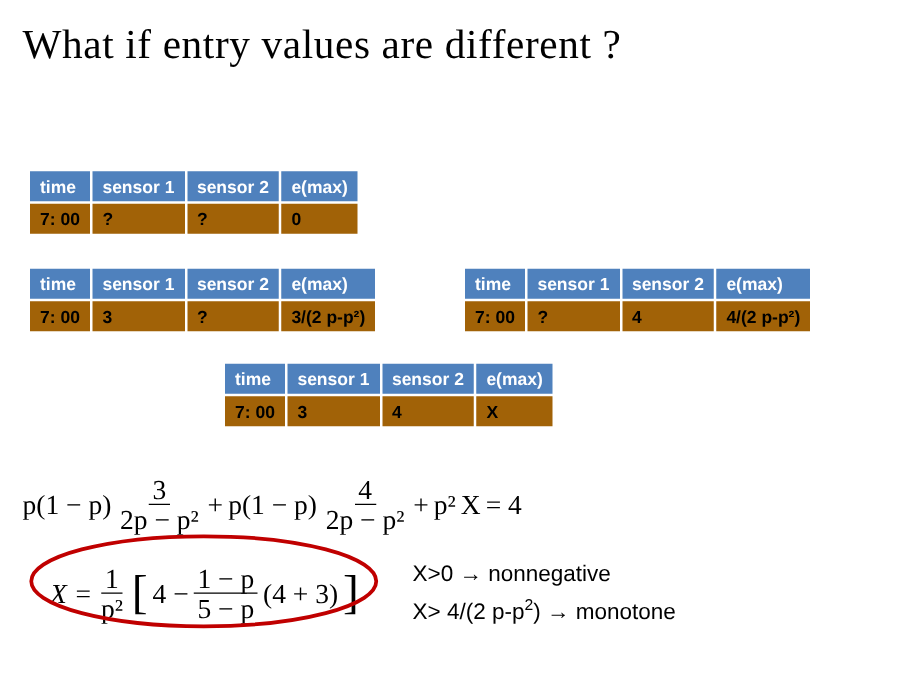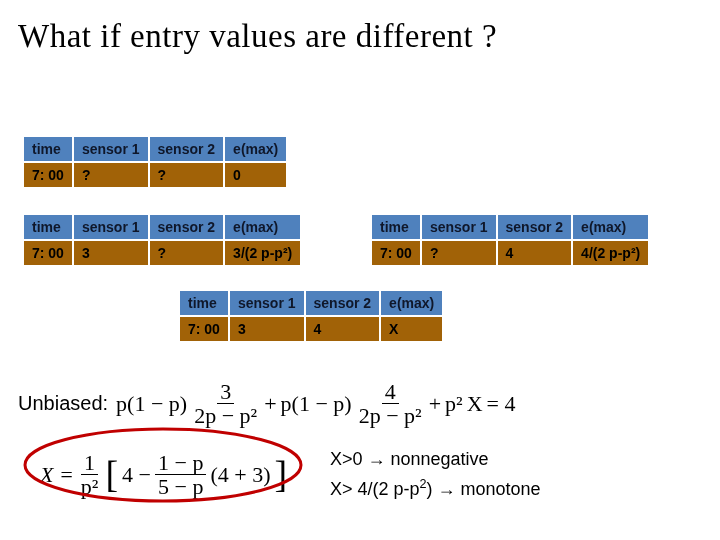--- a/index.html
+++ b/index.html
@@ -24,21 +24,21 @@
     width: 100%;
   }
   table.mini {
     border-collapse: separate;
     border-spacing: 2px;
     position: absolute;
     font-size: 14px;
   }
   table.mini th {
     background: #4F81BD;
-    color: #0f172a;
+    color: #ffffff;
     font-weight: bold;
     text-align: left;
     padding: 4px 8px;
   }
   table.mini td {
     background: #a16207;
     padding: 4px 8px;
     font-weight: bold;
   }
   .unbiased-row {
@@ -179,21 +179,20 @@
       <td>3</td>
       <td>4</td>
       <td>X</td>
     </tr>
   </tbody>
     </table>
 
 </div>
 
 <div class="unbiased-row">
-  <span class="unbiased-label">Unbiased:</span>
   <span class="eq-sum">
     <span>p(1 − p)</span>
     <span class="frac">
       <span class="num">3</span>
       <span class="den">2p − p²</span>
     </span>
     <span> + </span>
     <span>p(1 − p)</span>
     <span class="frac">
       <span class="num">4</span>

